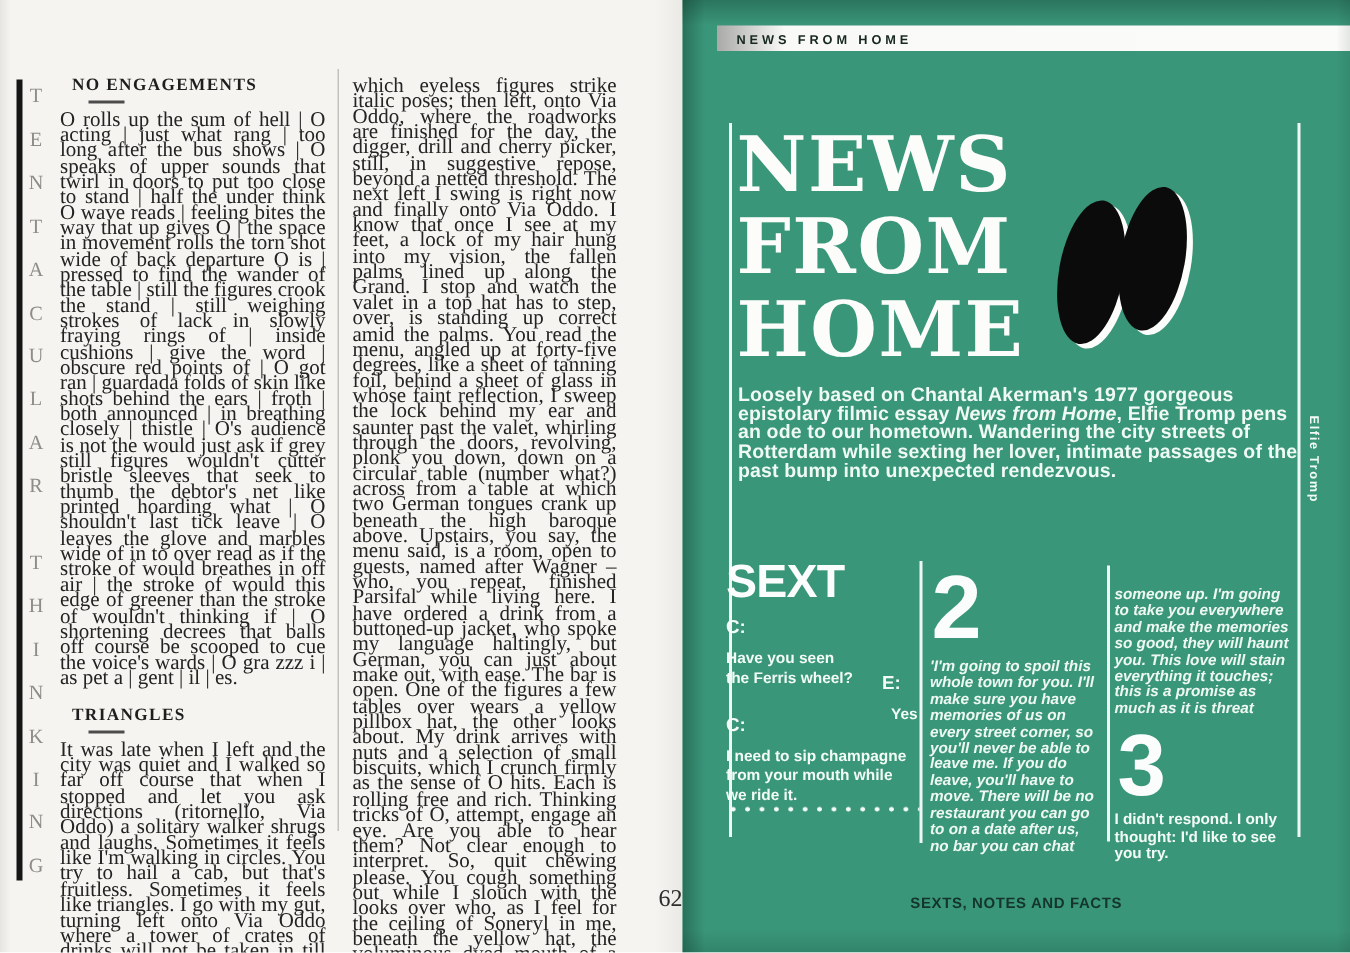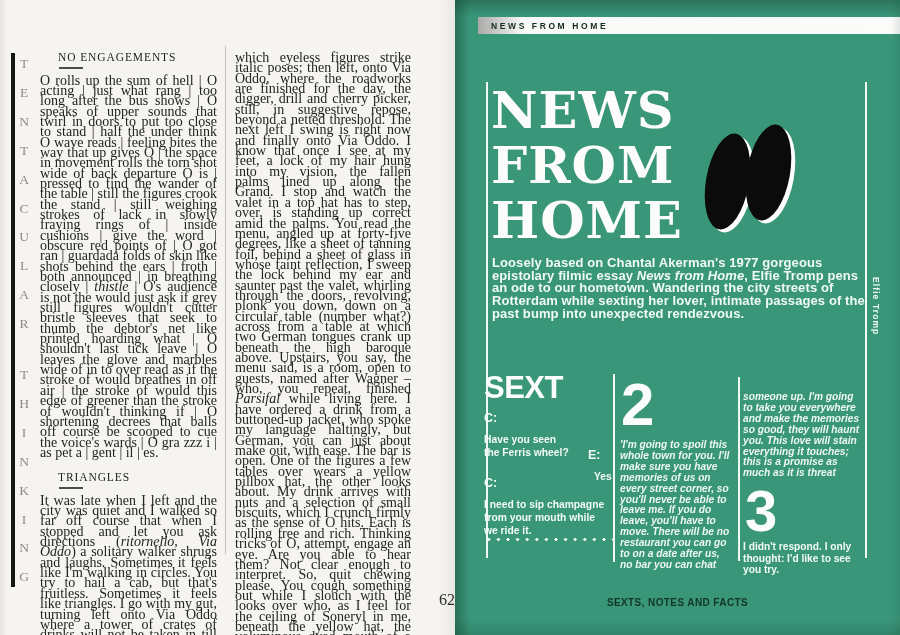--- a/index.html
+++ b/index.html
@@ -12,24 +12,24 @@
   .margin-bar { position:absolute; left:11px; top:53px; width:4px; height:534px; background:#161616; }
   .margin-letters { position:absolute; left:16px; width:16px; text-align:center;
     font-family:"Liberation Serif", serif; font-size:13.5px; line-height:28.9px;
     color:#8e8c8a; white-space:pre-line; }
   .letters-1 { top:50px; }
   .letters-2 { top:361px; }
 
   .col { position:absolute; color:#232323; }
   .col-1 { left:40px; top:51px; width:177px; }
   .col-2 { left:235px; top:53px; width:176px; }
-  .col h3 { font-size:11.5px; font-weight:normal; letter-spacing:0.9px; color:#1e1e1e; margin-left:18px; }
+  .col h3 { font-size:11.5px; font-weight:bold; letter-spacing:0.9px; color:#1e1e1e; margin-left:8px; }
   .hrule { width:24px; height:1.5px; background:#4c4c4c; margin:4px 0 7px 19px; }
   .body-text { font-size:14px; line-height:10.35px; text-align:justify; }
-  .body-text .it { font-style:italic; }
+  .body-text .it { }
   .sec-gap { margin-top:13px; }
   .col-divider { position:absolute; left:225px; top:46px; width:1px; height:508px; background:#c3c1be; }
   .pagenum { position:absolute; left:0; top:591px; width:455px; text-align:right;
     font-size:16px; color:#2d2d2d;padding-left:47px; }
 
   
   .page-right { position:absolute; left:455px; top:0; width:445px; height:635px; background:#3a9679; }
   .page-right .shade { position:absolute; inset:0; pointer-events:none; background:
     linear-gradient(90deg, rgba(8,40,28,.34), rgba(8,40,28,0) 15px),
     linear-gradient(180deg, rgba(8,40,28,.30), rgba(8,40,28,0) 17px),

